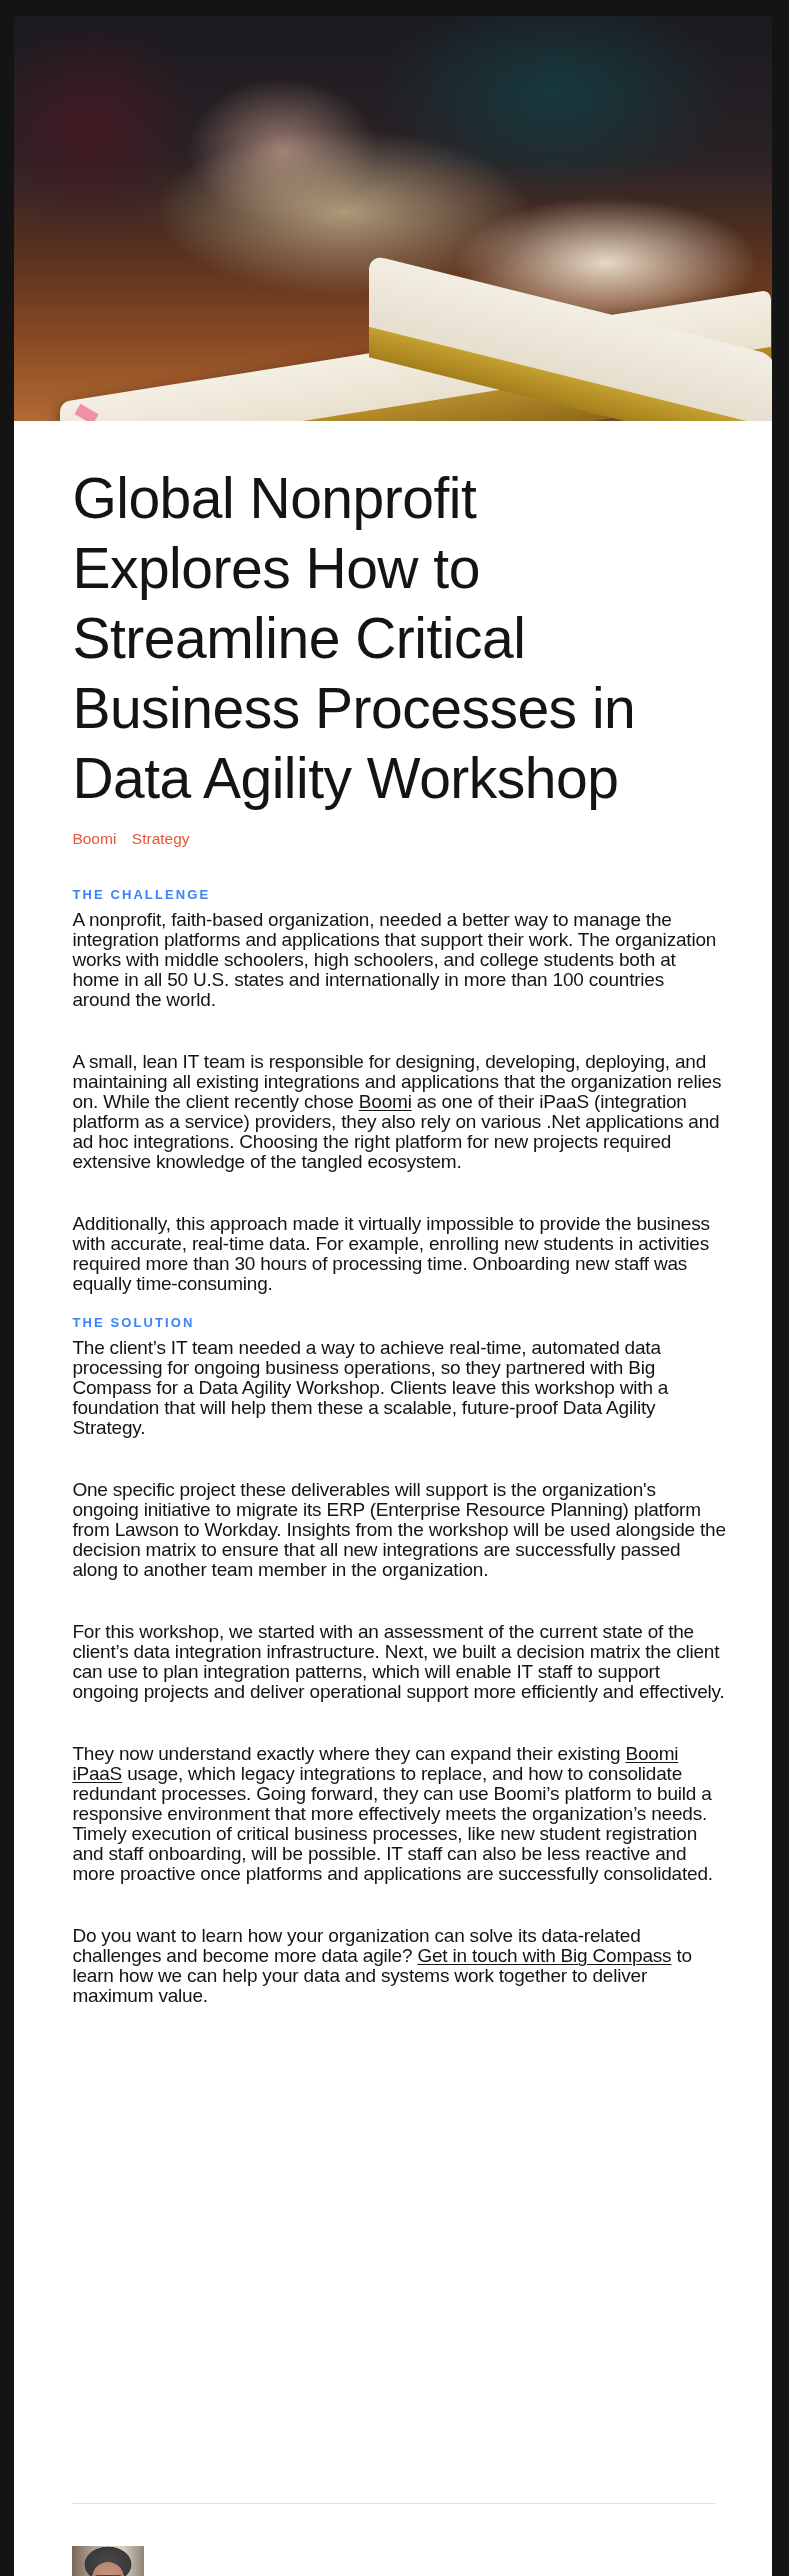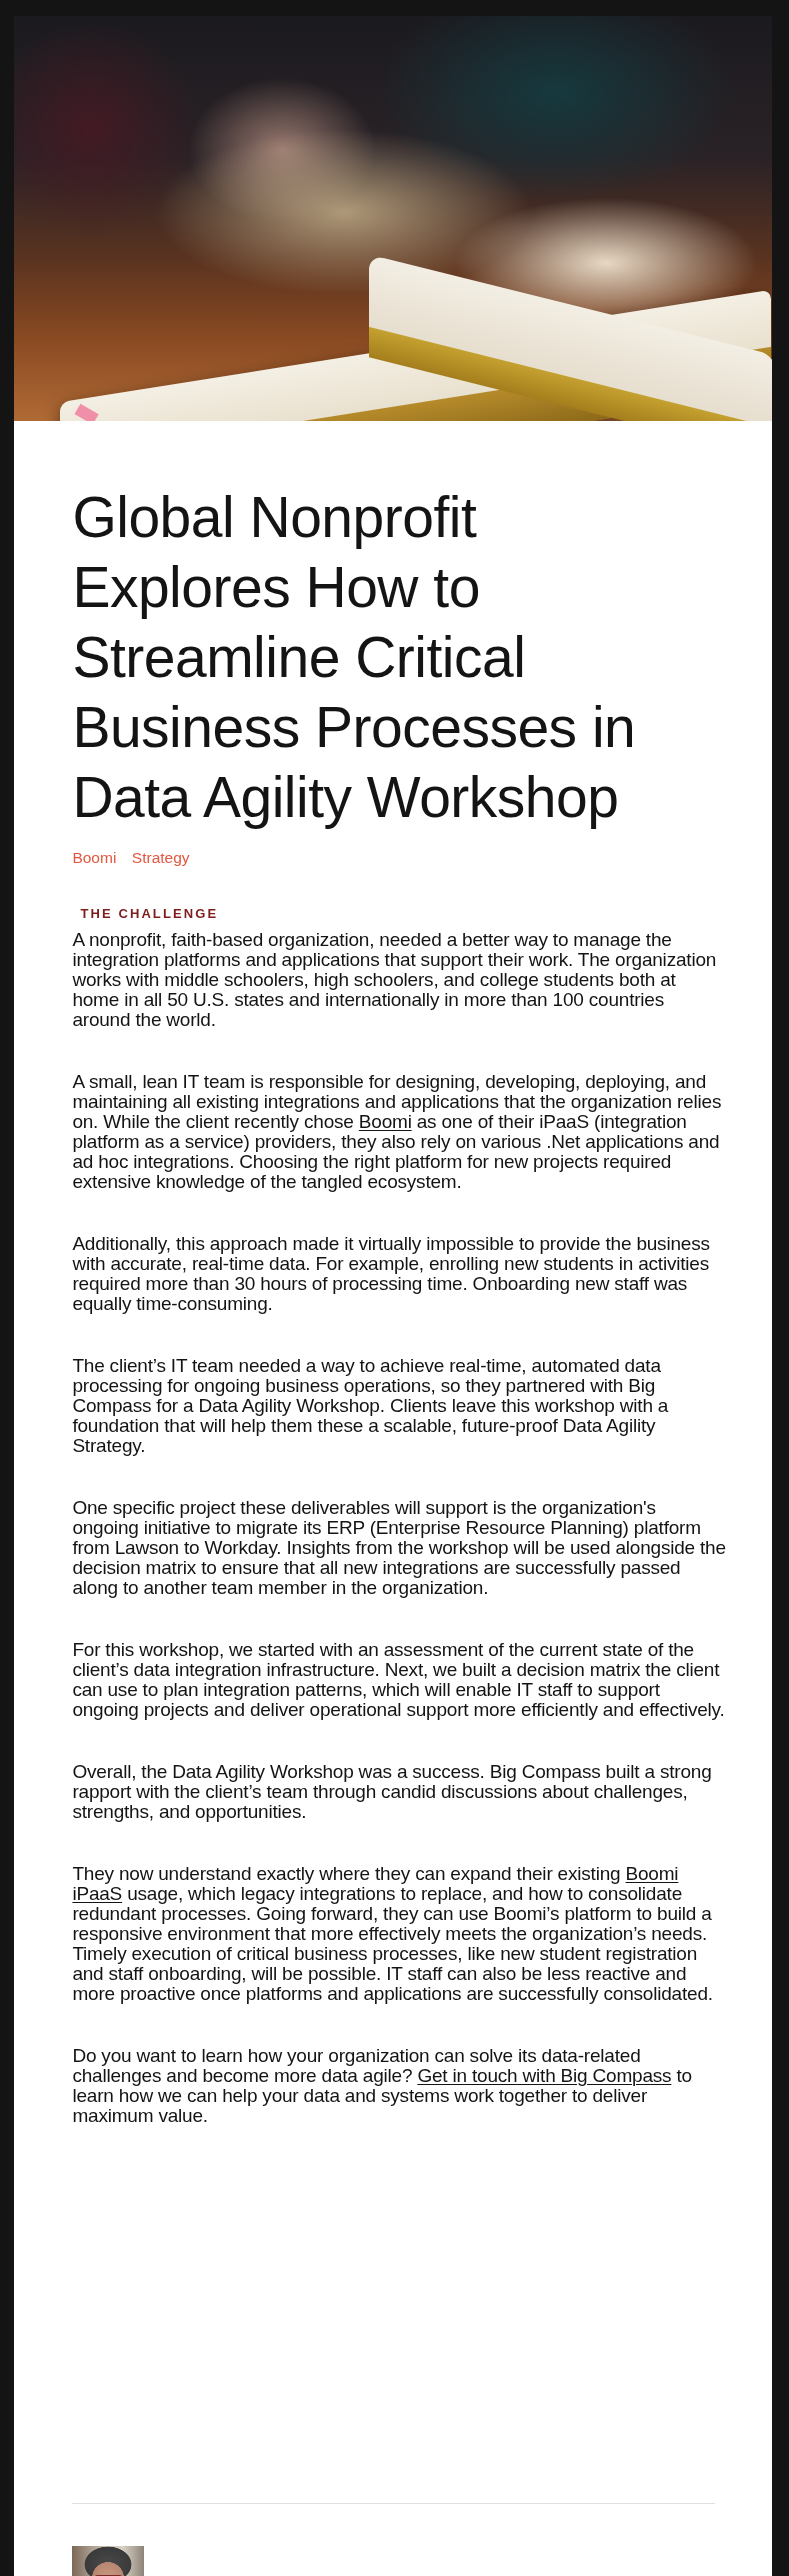--- a/index.html
+++ b/index.html
@@ -60,21 +60,21 @@
     left: 62px;
     top: 392px;
     width: 20.6px;
     height: 12.4px;
     background: #f08fa8;
     transform: rotate(30deg);
   }
   .content {
     position: absolute;
     left: 58px;
-    top: 413px;
+    top: 394px;
     width: 654px;
   }
   .title {
     margin: 0;
     padding-top: 53px;
     font-size: 57px;
     line-height: 70px;
     font-weight: 400;
     color: #141414;
     letter-spacing: -0.5px;
@@ -85,22 +85,22 @@
     display: flex;
     gap: 15.5px;
     font-size: 15.5px;
     color: #e2583e;
   }
   .tag { cursor: pointer; }
   .section-label {
     font-size: 13px;
     font-weight: 700;
     letter-spacing: 2.1px;
-    color: #7f1d1d;
-    margin: 8px;
+    color: #3b82f6;
+    margin: 0;
     line-height: 15.5px;
   }
   .section-label.first { margin-top: 39px; }
   .section-label.next { margin-top: 21.6px; }
   .body-p {
     font-size: 19px;
     line-height: 20px;
     margin: 0;
     color: #141414;
     letter-spacing: -0.2px;
@@ -172,25 +172,25 @@
     <div class="tags">
       <a class="tag">Boomi</a>
       <a class="tag">Strategy</a>
     </div>
 
     <h3 class="section-label first">THE CHALLENGE</h3>
     <p class="body-p">A nonprofit, faith-based organization, needed a better way to manage the integration platforms and applications that support their work. The organization works with middle schoolers, high schoolers, and college students both at home in all 50 U.S. states and internationally in more than 100 countries around the world.</p>
     <p class="body-p"><span>A small, lean IT team is responsible for designing, developing, deploying, and maintaining all existing integrations and applications that the organization relies on. While the client recently chose </span><a class="inline-link">Boomi</a><span> as one of their iPaaS  (integration platform as a service) providers, they also rely on various .Net applications and ad hoc integrations. Choosing the right platform for new projects required extensive knowledge of the tangled ecosystem.</span></p>
     <p class="body-p">Additionally, this approach made it virtually impossible to provide the business with accurate, real-time data. For example, enrolling new students in activities required more than 30 hours of processing time. Onboarding new staff was equally time-consuming.</p>
 
+    <h3 class="section-label next">THE SOLUTION</h3>
     <p class="body-p">The client’s IT team needed a way to achieve real-time, automated data processing for ongoing business operations, so they partnered with Big Compass for a Data Agility Workshop. Clients leave this workshop with a foundation that will help them these a scalable, future-proof Data Agility Strategy.</p>
     <p class="body-p">One specific project these deliverables will support is the organization's ongoing initiative to migrate its ERP (Enterprise Resource Planning) platform from Lawson to Workday. Insights from the workshop will be used alongside the decision matrix to ensure that all new integrations are successfully passed along to another team member in the organization.</p>
     <p class="body-p">For this workshop, we started with an assessment of the current state of the client’s data integration infrastructure. Next, we built a decision matrix the client can use to plan integration patterns, which will enable IT staff to support ongoing projects and deliver operational support more efficiently and effectively.</p>
 
-    <p class="body-p">Overall, the Data Agility Workshop was a success. Big Compass built a strong rapport with the client’s team through candid discussions about challenges, strengths, and opportunities.</p>
     <p class="body-p"><span>They now understand exactly where they can expand their existing </span><a class="inline-link">Boomi iPaaS</a><span> usage, which legacy integrations to replace, and how to consolidate redundant processes. Going forward, they can use Boomi’s platform to build a responsive environment that more effectively meets the organization’s needs. Timely execution of critical business processes, like new student registration and staff onboarding, will be possible. IT staff can also be less reactive and more proactive once platforms and applications are successfully consolidated.</span></p>
     <p class="body-p"><span>Do you want to learn how your organization can solve its data-related challenges and become more data agile? </span><a class="inline-link">Get in touch with Big Compass</a><span> to learn how we can help your data and systems work together to deliver maximum value.</span></p>
   </div>
 
   <div class="divider"></div>
 
   <div class="author">
     <div class="avatar" role="img" aria-label="Author photo">
 
       <div class="glasses"></div>

